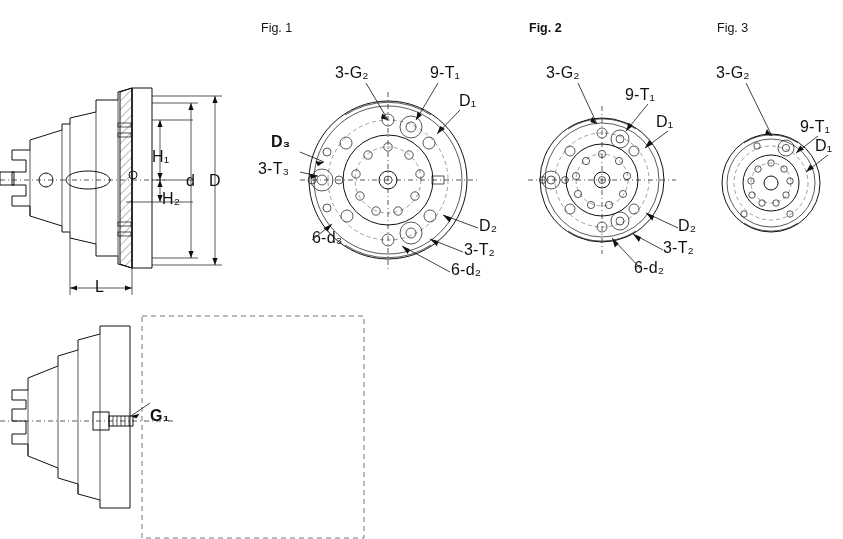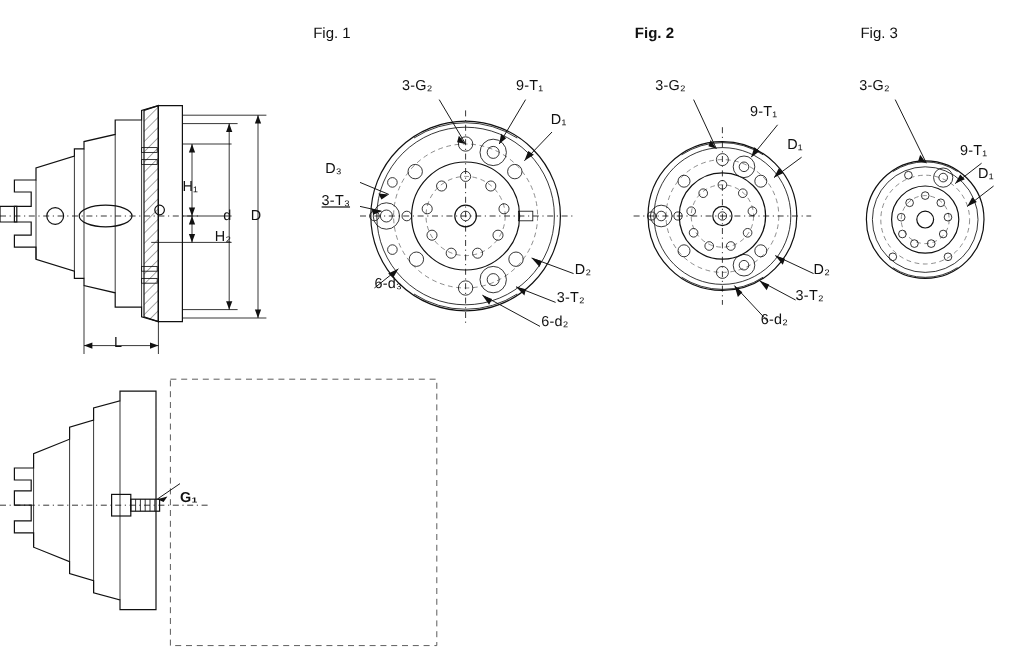--- a/index.html
+++ b/index.html
@@ -13,21 +13,21 @@
   }
   #stage{position:absolute;left:0;top:0;width:843px;height:482px;}
   .fig-title{
     position:absolute;
     font-size:12.5px;
     color:#111;
     white-space:nowrap;
   }
   .lbl{
     position:absolute;
-    font-size:12px;
+    font-size:16px;
     color:#111;
     white-space:nowrap;
     letter-spacing:0.2px;
   }
   svg{position:absolute;left:0;top:0;}
   .ln{stroke:#111;fill:none;stroke-width:1;}
   .lnthin{stroke:#111;fill:none;stroke-width:0.7;}
   .dash{stroke:#111;fill:none;stroke-width:0.7;stroke-dasharray:5 3 1 3;}
   .dash2{stroke:#777;fill:none;stroke-width:0.7;stroke-dasharray:4 3;}
   .lead{stroke:#111;fill:none;stroke-width:0.8;}
@@ -294,32 +294,32 @@
       <path fill="#111" d="M772,136 l-5.2,-7.0 l-1.7,5.3 z"></path>
       <line class="lead" x1="818" y1="136" x2="796" y2="153"></line>
       <path fill="#111" d="M796,153 l4.2,-7.6 l3.8,4.0 z"></path>
       <line class="lead" x1="828" y1="155" x2="806" y2="172"></line>
       <path fill="#111" d="M806,172 l4.2,-7.6 l3.8,4.0 z"></path>
     </g>
 
   </svg>
 
   <div class="lbl" style="left:152px;top:148px;">H₁</div>
-  <div class="lbl" style="left:179px;top:190px;text-align:right;">H₂</div>
+  <div class="lbl" style="left:162px;top:190px;text-align:right;">H₂</div>
   <div class="lbl" style="left:186px;top:172px;">d</div>
   <div class="lbl" style="left:209px;top:172px;">D</div>
   <div class="lbl" style="left:95px;top:278px;">L</div>
 
   <div class="lbl" style="left:150px;top:407px;font-weight:bold;">G₁</div>
 
   <div class="lbl" style="left:335px;top:64px;">3-G₂</div>
   <div class="lbl" style="left:430px;top:64px;">9-T₁</div>
   <div class="lbl" style="left:459px;top:92px;">D₁</div>
-  <div class="lbl" style="left:271px;top:133px;">D₃</div>
-  <div class="lbl" style="left:268px;top:160px;text-decoration:underline;">3-T₃</div>
+  <div class="lbl" style="left:271px;top:133px;font-weight:bold;">D₃</div>
+  <div class="lbl" style="left:258px;top:160px;">3-T₃</div>
   <div class="lbl" style="left:264px;top:229px;margin-left:48px;">6-d₃</div>
   <div class="lbl" style="left:479px;top:217px;">D₂</div>
   <div class="lbl" style="left:464px;top:241px;">3-T₂</div>
   <div class="lbl" style="left:451px;top:261px;">6-d₂</div>
 
   <div class="lbl" style="left:546px;top:64px;">3-G₂</div>
   <div class="lbl" style="left:625px;top:86px;">9-T₁</div>
   <div class="lbl" style="left:656px;top:113px;">D₁</div>
   <div class="lbl" style="left:678px;top:217px;">D₂</div>
   <div class="lbl" style="left:663px;top:239px;">3-T₂</div>

